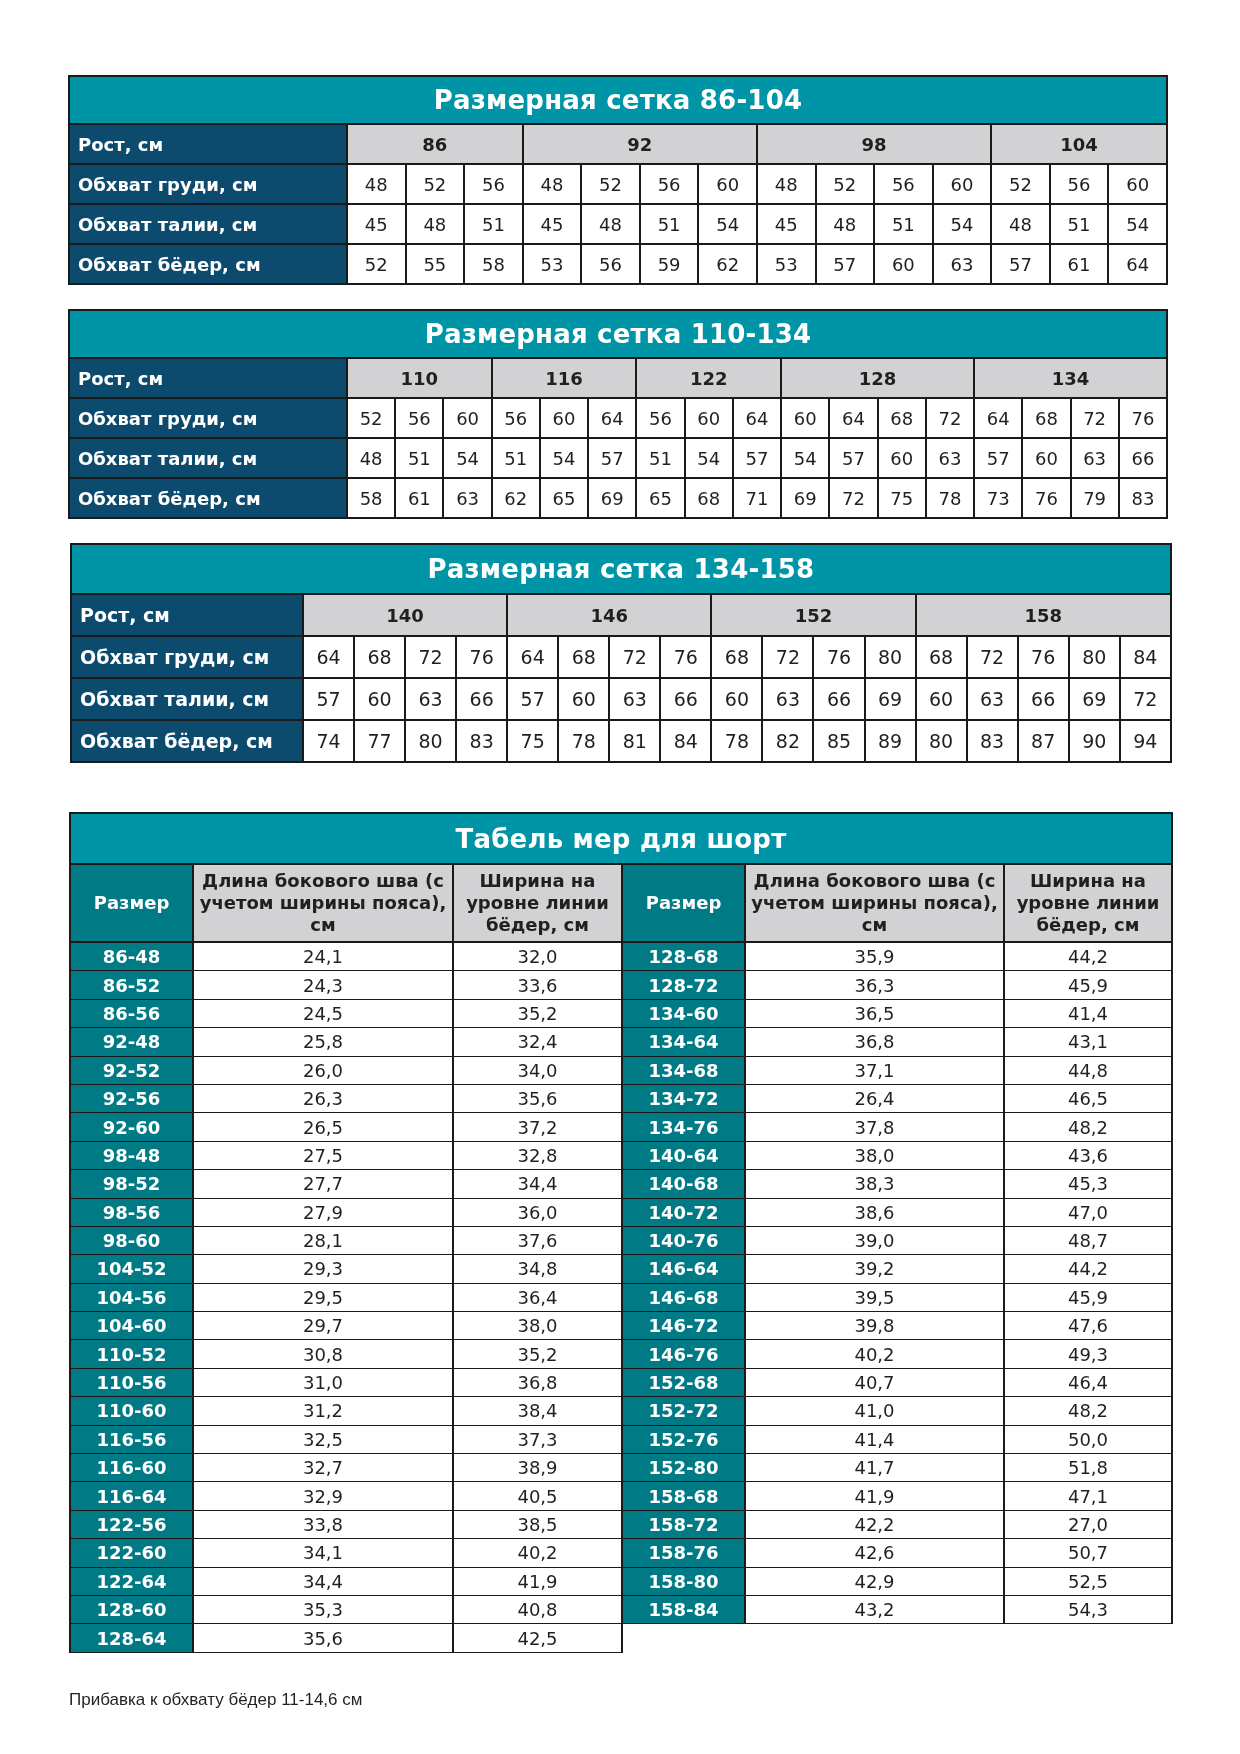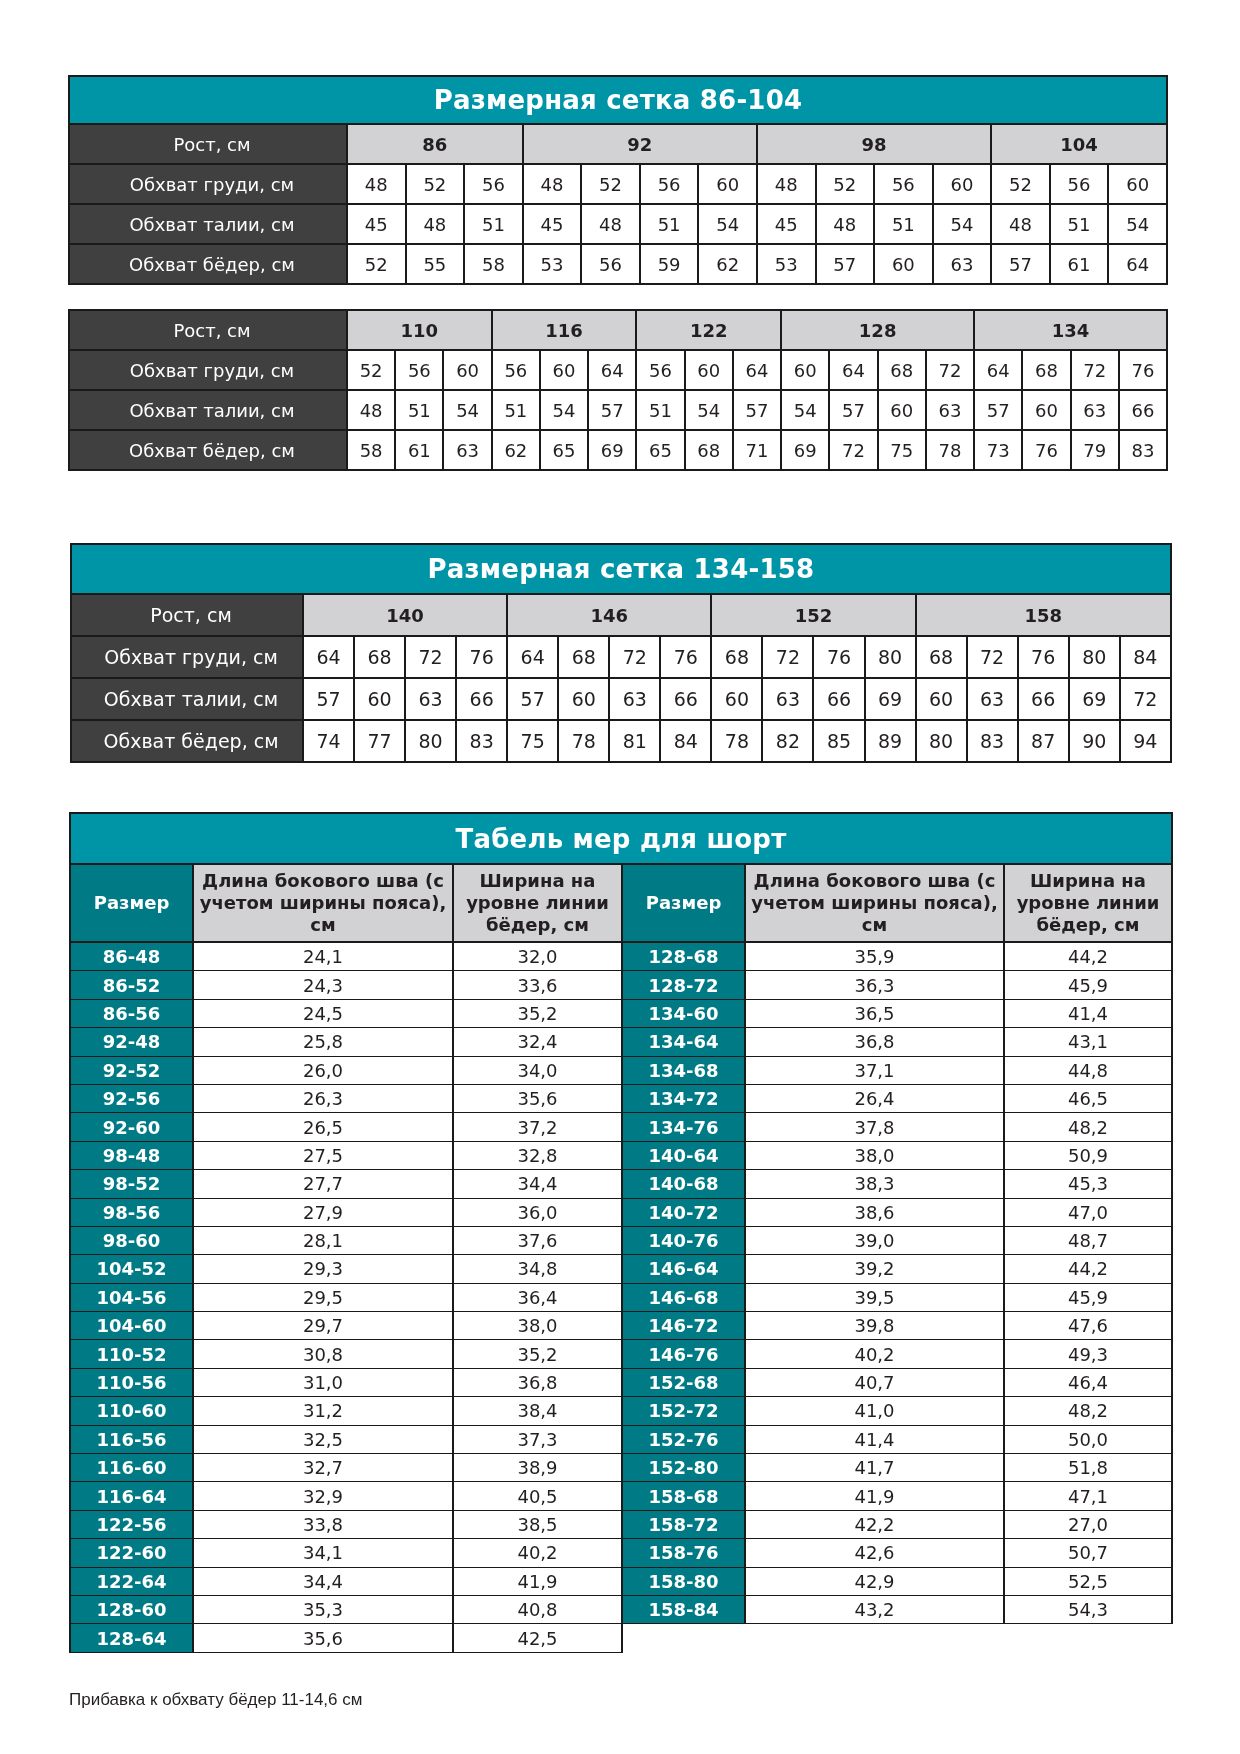--- a/index.html
+++ b/index.html
@@ -1,21 +1,21 @@
 <!DOCTYPE html>
 <html><head>
 <meta charset="utf-8">
 <style>
   html, body { margin:0; padding:0; background:#ffffff; }
   body { width:1240px; height:1754px; position:relative; overflow:hidden;
          font-family:"DejaVu Sans", "Liberation Sans", sans-serif; color:#231f20; }
   table { border-collapse:collapse; position:absolute; table-layout:fixed; }
   td, th { border:2px solid #1a1a1a; padding:0; text-align:center; vertical-align:middle; overflow:hidden; white-space:nowrap; }
   .title { background:#0095a6; color:#ffffff; font-weight:bold; font-size:26px; letter-spacing:0.2px; }
-  .lbl { background:#404040; color:#ffffff; font-weight:normal; font-size:18px; text-align:center; padding-left:8px; }
+  .lbl { background:#0c4a6e; color:#ffffff; font-weight:bold; font-size:18px; text-align:left; padding-left:8px; }
   .hgt { background:#d2d2d4; font-weight:bold; font-size:18px; color:#231f20; }
   .val { background:#ffffff; font-size:18px; color:#231f20; }
 
   #grid1 { left:68px; top:75px; width:1098px; }
   #grid2 { left:68px; top:309px; width:1098px; }
   #grid3 { left:70px; top:543px; width:1100px; }
   #grid1 .title-row td, #grid2 .title-row td { height:46px; }
   #grid3 .title-row td { height:48px; }
   #grid1 tr.r td { height:38px; } 
   #grid2 tr.r td { height:38px; }
@@ -136,20 +136,23 @@
       <col style="width: 48.2353px;">
       <col style="width: 48.2353px;">
       <col style="width: 48.2353px;">
       <col style="width: 48.2353px;">
       <col style="width: 48.2353px;">
       <col style="width: 48.2353px;">
       <col style="width: 48.2353px;">
       <col style="width: 48.2353px;">
     </colgroup>
     <tbody>
+      <tr class="title-row">
+        <td class="title" colspan="18">Размерная сетка 110-134</td>
+      </tr>
       <tr class="r">
         <td class="lbl">Рост, см</td>
         <td class="hgt" colspan="3">110</td>
         <td class="hgt" colspan="3">116</td>
         <td class="hgt" colspan="3">122</td>
         <td class="hgt" colspan="4">128</td>
         <td class="hgt" colspan="4">134</td>
       </tr>
       <tr class="r">
         <td class="lbl">Обхват груди, см</td>
@@ -384,21 +387,21 @@
         <td class="size">134-76</td>
         <td class="num">37,8</td>
         <td class="num">48,2</td>
       </tr>
       <tr class="d">
         <td class="size">98-48</td>
         <td class="num">27,5</td>
         <td class="num">32,8</td>
         <td class="size">140-64</td>
         <td class="num">38,0</td>
-        <td class="num">50,9</td>
+        <td class="num">43,6</td>
       </tr>
       <tr class="d">
         <td class="size">98-52</td>
         <td class="num">27,7</td>
         <td class="num">34,4</td>
         <td class="size">140-68</td>
         <td class="num">38,3</td>
         <td class="num">45,3</td>
       </tr>
       <tr class="d">

